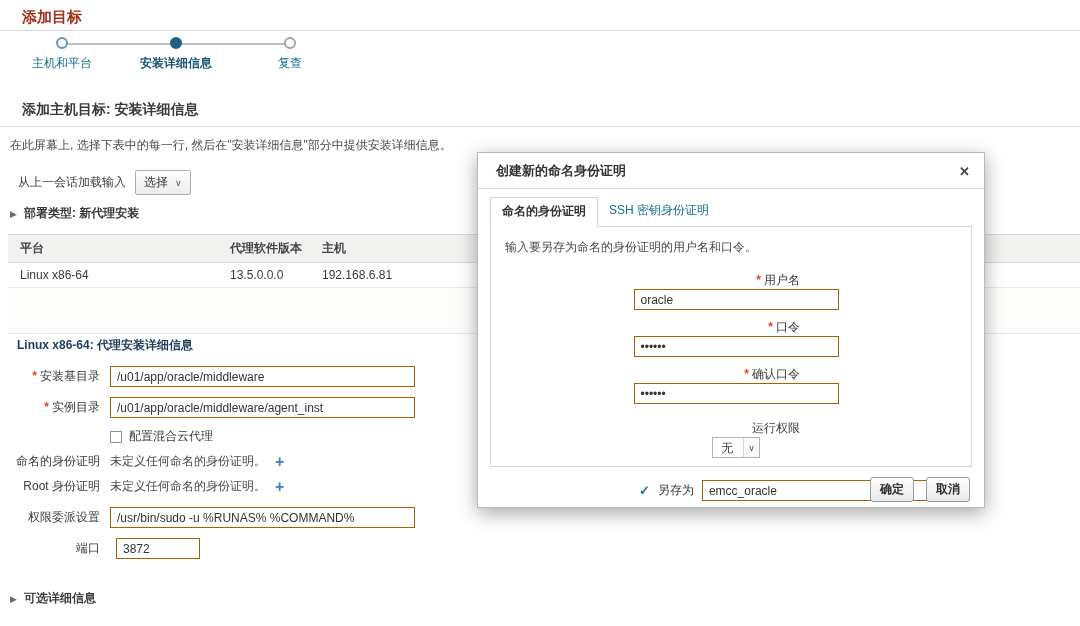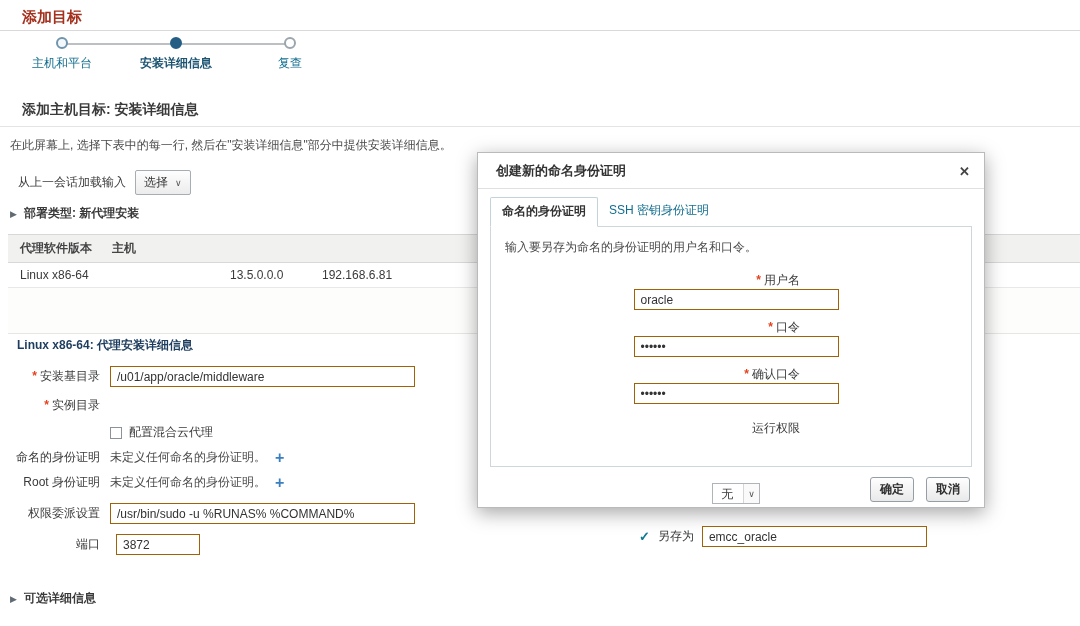--- a/index.html
+++ b/index.html
@@ -64,21 +64,21 @@
   .modal-title { font-size:13px; font-weight:bold; color:#333; }
   .close-btn { border:none; background:none; color:#444; font-weight:bold; font-size:13px; cursor:default; }
   .tabs { padding:8px 0 0 12px; display:flex; position:relative; z-index:1; }
   .tab { padding:5px 11px 6px; color:#116d8e; cursor:default; margin-bottom:-1px; }
   .tab.active { font-weight:bold; color:#333; border:1px solid #c4d2da; border-bottom:1px solid #fff; background:#fff; border-radius:2px 2px 0 0; }
   .tab-content { margin:0 12px; border:1px solid #cdd7dc; padding:12px 10px; height:241px; }
   .modal-desc { color:#4a4a4a; margin:0 0 16px 4px; }
   .m-row { display:flex; align-items:center; margin-bottom:9px;flex-direction:column; }
   .m-label { width:138px; text-align:right; white-space:nowrap; }
   .m-ctrl { margin-left:10px; display:flex; align-items:center; }
-  .m-row.privilege { margin-top:16px;gap:46px; }
+  .m-row.privilege { margin-top:16px; }
   .select-box { display:inline-flex; align-items:stretch; border:1px solid #aeb4b8; height:21px; background:#fff; }
   .sel-text { padding:2px 10px 0 8px; min-width:30px; }
   .sel-arrow { border-left:1px solid #d6d6d6; padding:0 4px; color:#555; font-size:9px; display:flex; align-items:center; background:#fafafa; }
   .saveas-row { margin-top:22px; margin-left:138px; display:flex; align-items:center; gap:8px; }
   .check-icon { color:#0f7a94; font-weight:bold; font-size:13px; cursor:default; border:none; background:none; }
   .modal-footer { margin-top:auto; display:flex; justify-content:flex-end; gap:12px; padding:10px 14px 12px; }
   .btn { border:1px solid #959da5; background:linear-gradient(#fefefe,#e9e9e9); padding:3px 9px; border-radius:3px; font-weight:bold; color:#2e2e2e; font-size:12px; font-family:inherit; cursor:default; }
 </style>
 </head>
 <body>
@@ -119,20 +119,21 @@
     </button>
   </div>
 
   <div class="collapse-row collapse-deploy">
     <span class="tri">▶</span>
     <span class="collapse-title">部署类型: 新代理安装</span>
   </div>
 
   <div class="host-table">
     <div class="t-head">
+      <div class="t-cell c1">平台</div>
       <div class="t-cell c2">代理软件版本</div>
       <div class="t-cell c3">主机</div>
     </div>
     <div class="t-row">
       <div class="t-cell c1">Linux x86-64</div>
       <div class="t-cell c2">13.5.0.0.0</div>
       <div class="t-cell c3">192.168.6.81</div>
     </div>
     <div class="t-footer"></div>
   </div>
@@ -143,20 +144,23 @@
 
     <div class="f-row">
       <span class="f-label"><span class="req">*</span><span>安装基目录</span></span>
       <span class="f-ctrl">
         <input class="text w305" type="text" value="/u01/app/oracle/middleware" style="">
       </span>
     </div>
 
     <div class="f-row">
       <span class="f-label"><span class="req">*</span><span>实例目录</span></span>
+      <span class="f-ctrl">
+        <input class="text w305" type="text" value="/u01/app/oracle/middleware/agent_inst" style="">
+      </span>
     </div>
 
     <div class="f-row" style="margin-bottom:8px;">
       <span class="f-label"></span>
       <span class="f-ctrl">
         <span class="checkbox"></span>
         <span>配置混合云代理</span>
       </span>
     </div>
 

